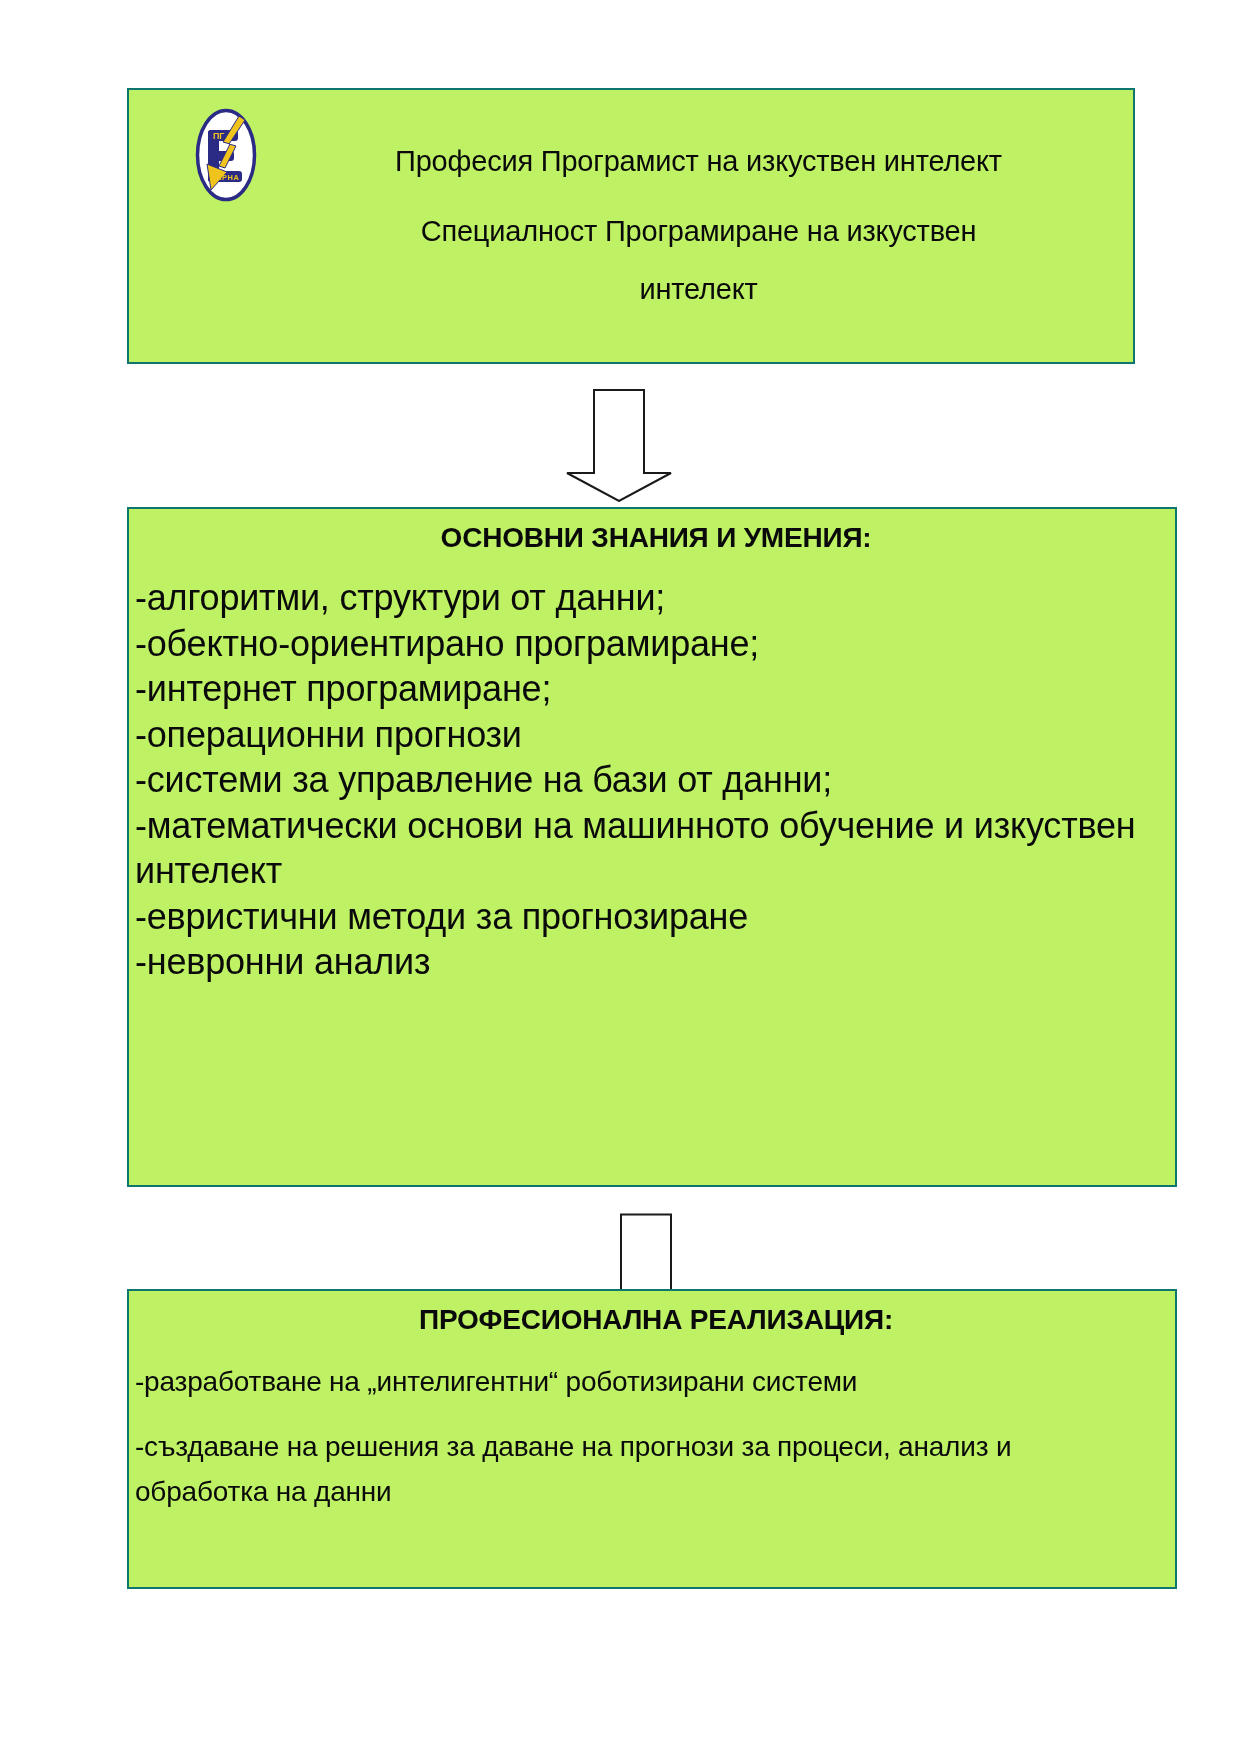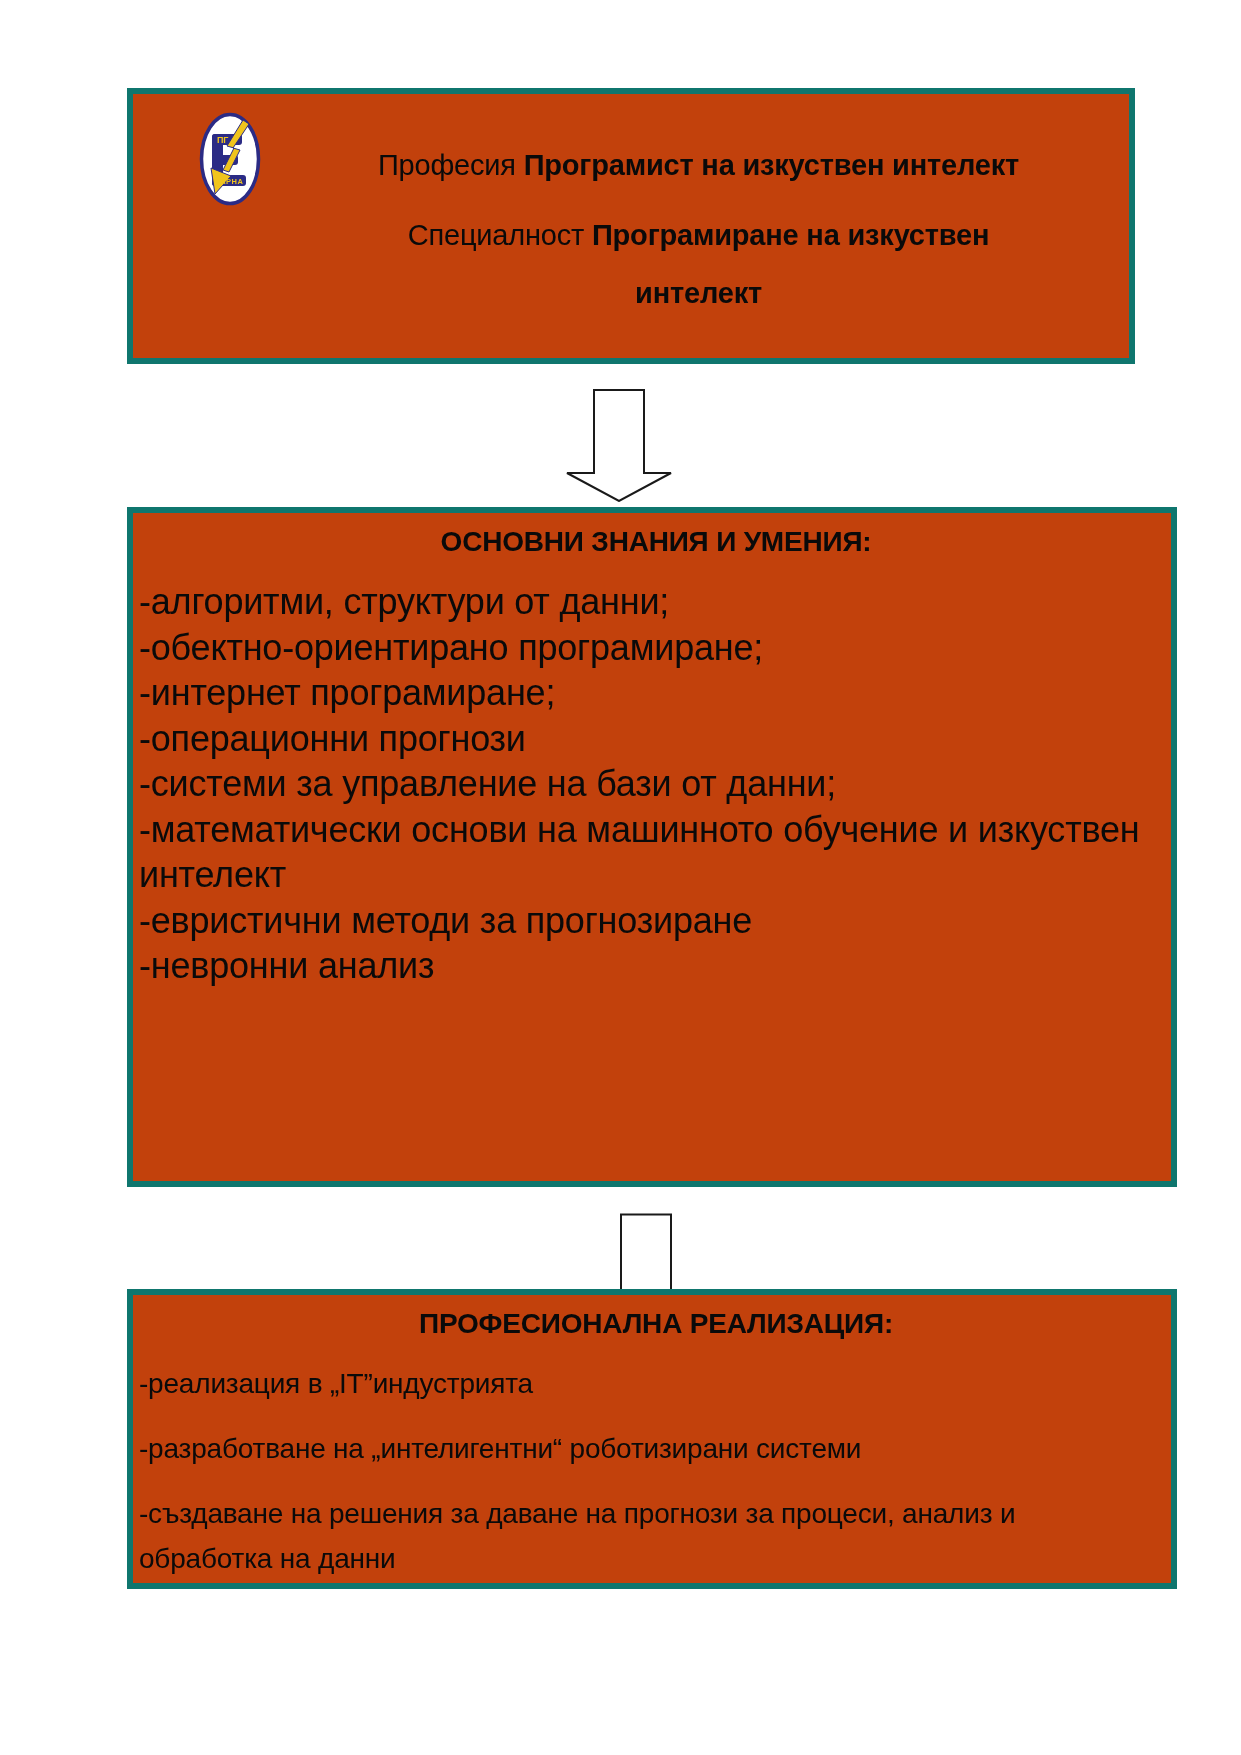--- a/index.html
+++ b/index.html
@@ -5,33 +5,33 @@
   html,body{margin:0;padding:0;background:#ffffff;}
   body{
     width:1241px;height:1755px;position:relative;overflow:hidden;
     font-family:"Liberation Sans","DejaVu Sans",sans-serif;
     color:#0a0a0a;
     letter-spacing:-0.2px;
   }
   .box{
     position:absolute;
     box-sizing:border-box;
-    border:6px solid #0f766e;
-    background:#c2410c;
+    border:2px solid #0f766e;
+    background:#bef264;
   }
   
   .box-header{left:127px;top:88px;width:1008px;height:276px;}
   .logo{position:absolute;left:66px;top:18px;width:62px;height:94px;}
   .header-text{
     position:absolute;left:150px;right:15px;top:42px;
     text-align:center;font-size:29px;line-height:58px;
   }
   .header-text p{margin:0;}
   .header-text p.first{margin-bottom:12px;}
-  .bold{font-weight:700;}
+  .bold{font-weight:400;}
   
   .arrow{position:absolute;}
   .arrow1{left:566px;top:389px;width:106px;height:113px;}
   .arrow2{left:593px;top:1213px;width:106px;height:114px;}
   
   .box-knowledge{left:127px;top:507px;width:1050px;height:680px;}
   .box-title{
     margin:10px 0 0 8px;text-align:center;
     font-size:28px;font-weight:700;line-height:38px;
   }
@@ -87,20 +87,19 @@
     </div>
   </section>
 
   <svg class="arrow arrow2" viewBox="0 0 106 113" aria-hidden="true">
     <polygon points="28,1 78,1 78,84 105,84 53,112 1,84 28,84" fill="#ffffff" stroke="#1a1a1a" stroke-width="2" stroke-linejoin="miter"></polygon>
   </svg>
 
   <section class="box box-realization">
     <h2 class="box-title">ПРОФЕСИОНАЛНА РЕАЛИЗАЦИЯ:</h2>
     <div class="r-lines">
-      <div class="r-line">-реализация в „IT”индустрията</div>
       <div class="r-line r-gap">-разработване на „интелигентни“ роботизирани системи</div>
       <div class="r-line r-gap">-създаване на решения за даване на прогнози за процеси, анализ и</div>
       <div class="r-line">обработка на данни</div>
     </div>
   </section>
 
 </div>
 
 </body></html>

